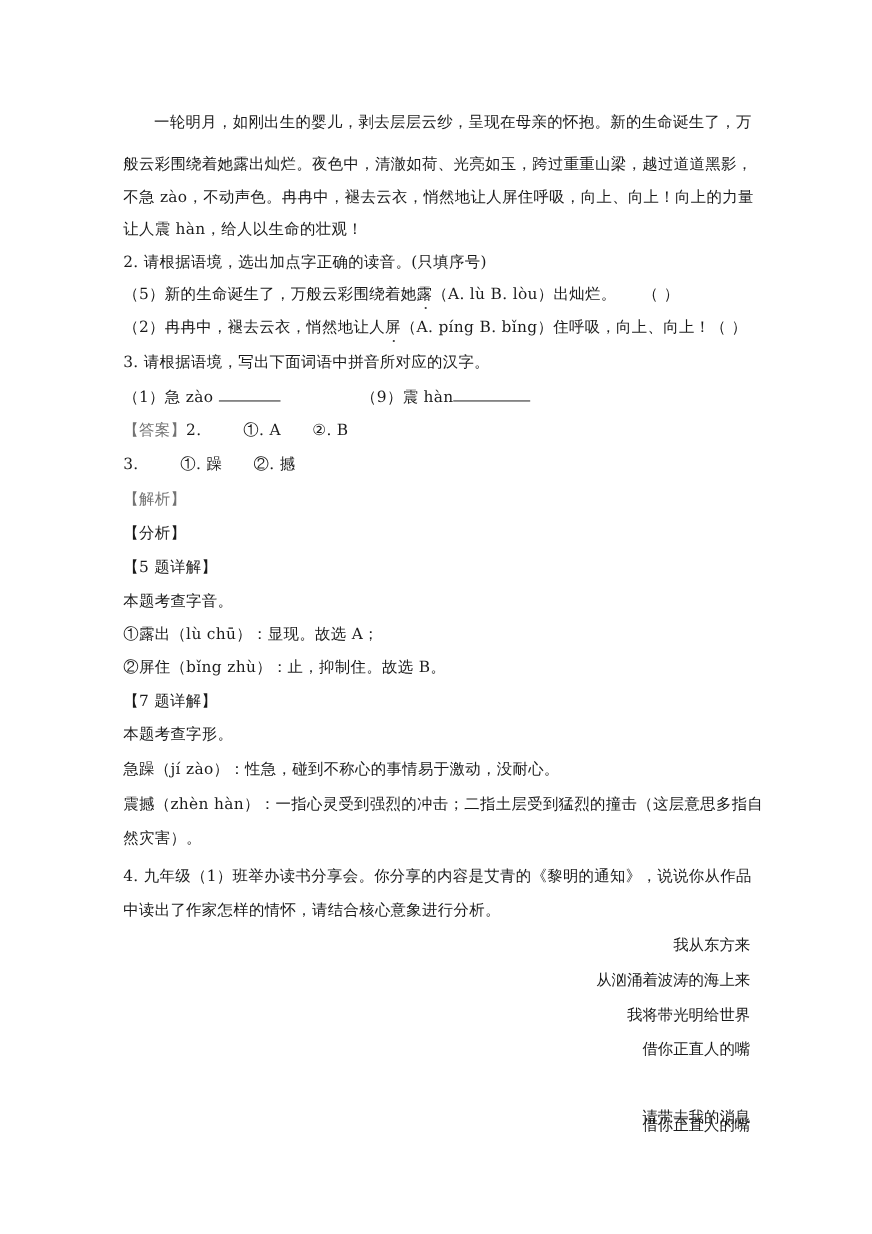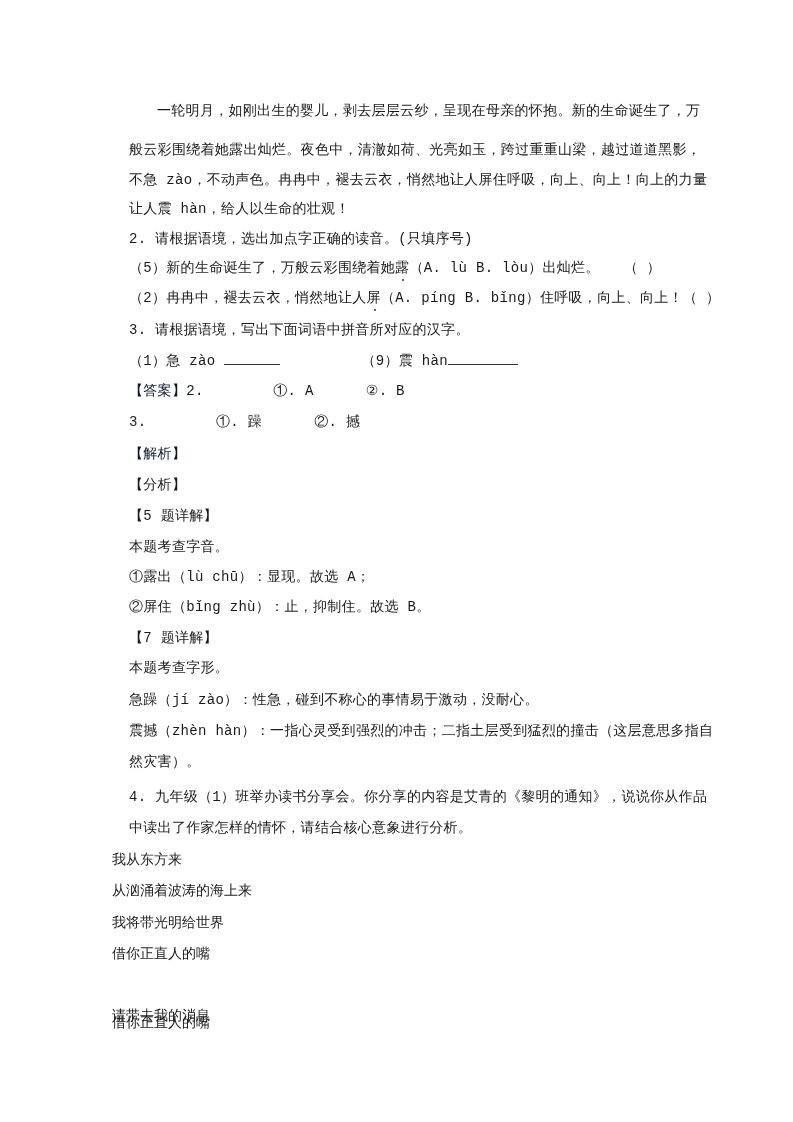--- a/index.html
+++ b/index.html
@@ -1,25 +1,25 @@
 <!DOCTYPE html>
 <html><head>
 <meta charset="utf-8">
 <style>
   html, body { margin: 0; padding: 0; background: #ffffff; }
   body { width: 793px; height: 1122px; position: relative; overflow: hidden;
          font-family: "DejaVu Serif", "Liberation Serif", serif; color: #1a1a1a; font-size: 14px; }
   .page { position: absolute; left: 112px; top: 0; width: 570px; }
-  .line { position: absolute; left: 17px; white-space: nowrap; line-height: 20px; letter-spacing: 0.3px; font-family: Liberation Mono, monospace; }
+  .line { position: absolute; left: 0; white-space: nowrap; line-height: 20px; letter-spacing: 0.3px; }
   .indent { padding-left: 28px; }
-  .blue { color: #0f172a; }
+  .blue { color: #737373; }
   .blank { display: inline-block; border-bottom: 1px solid #333; height: 14px; vertical-align: baseline; }
   .dotted { position: relative; }
   .dotted::after { content: ""; position: absolute; left: 50%; bottom: -5px; width: 2px; height: 2px; background: #333; border-radius: 50%; }
-  .poem { position: absolute; left: 0; width: 570px; text-align: left; line-height: 20px; font-family: Liberation Serif, serif; }
+  .poem { position: absolute; left: 0; width: 570px; text-align: right; line-height: 20px; }
   .gap { display: inline-block; }
 </style>
 </head>
 <body>
 
 <div class="page">
 
   <div class="line indent" style="top:101px">一轮明月，如刚出生的婴儿，剥去层层云纱，呈现在母亲的怀抱。新的生命诞生了，万</div>
   <div class="line" style="top:140px">般云彩围绕着她露出灿烂。夜色中，清澈如荷、光亮如玉，跨过重重山梁，越过道道黑影，</div>
   <div class="line" style="top:170px">不急 zào，不动声色。冉冉中，褪去云衣，悄然地让人屏住呼吸，向上、向上！向上的力量</div>

